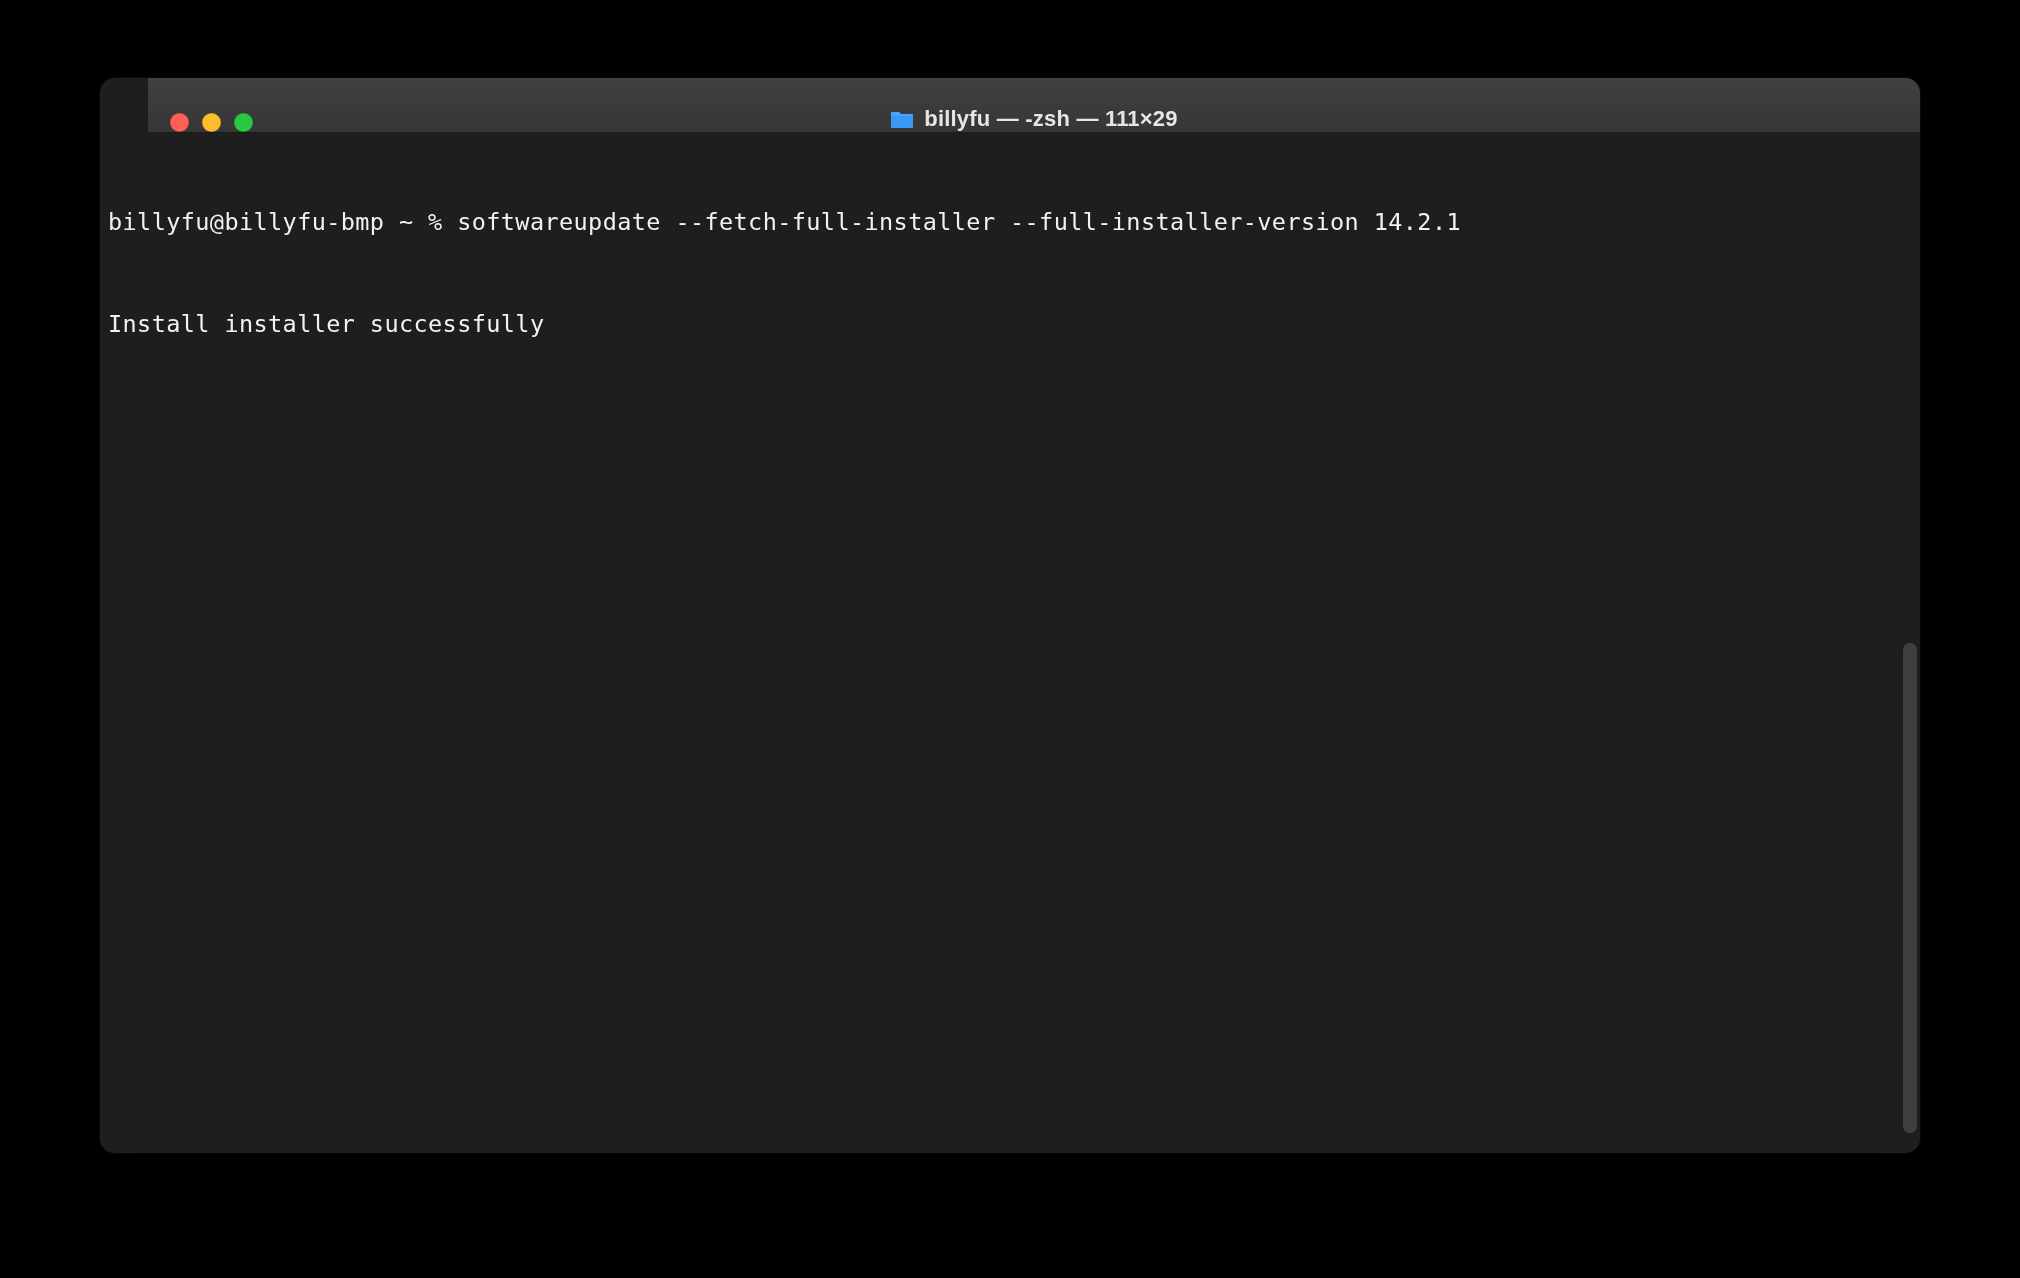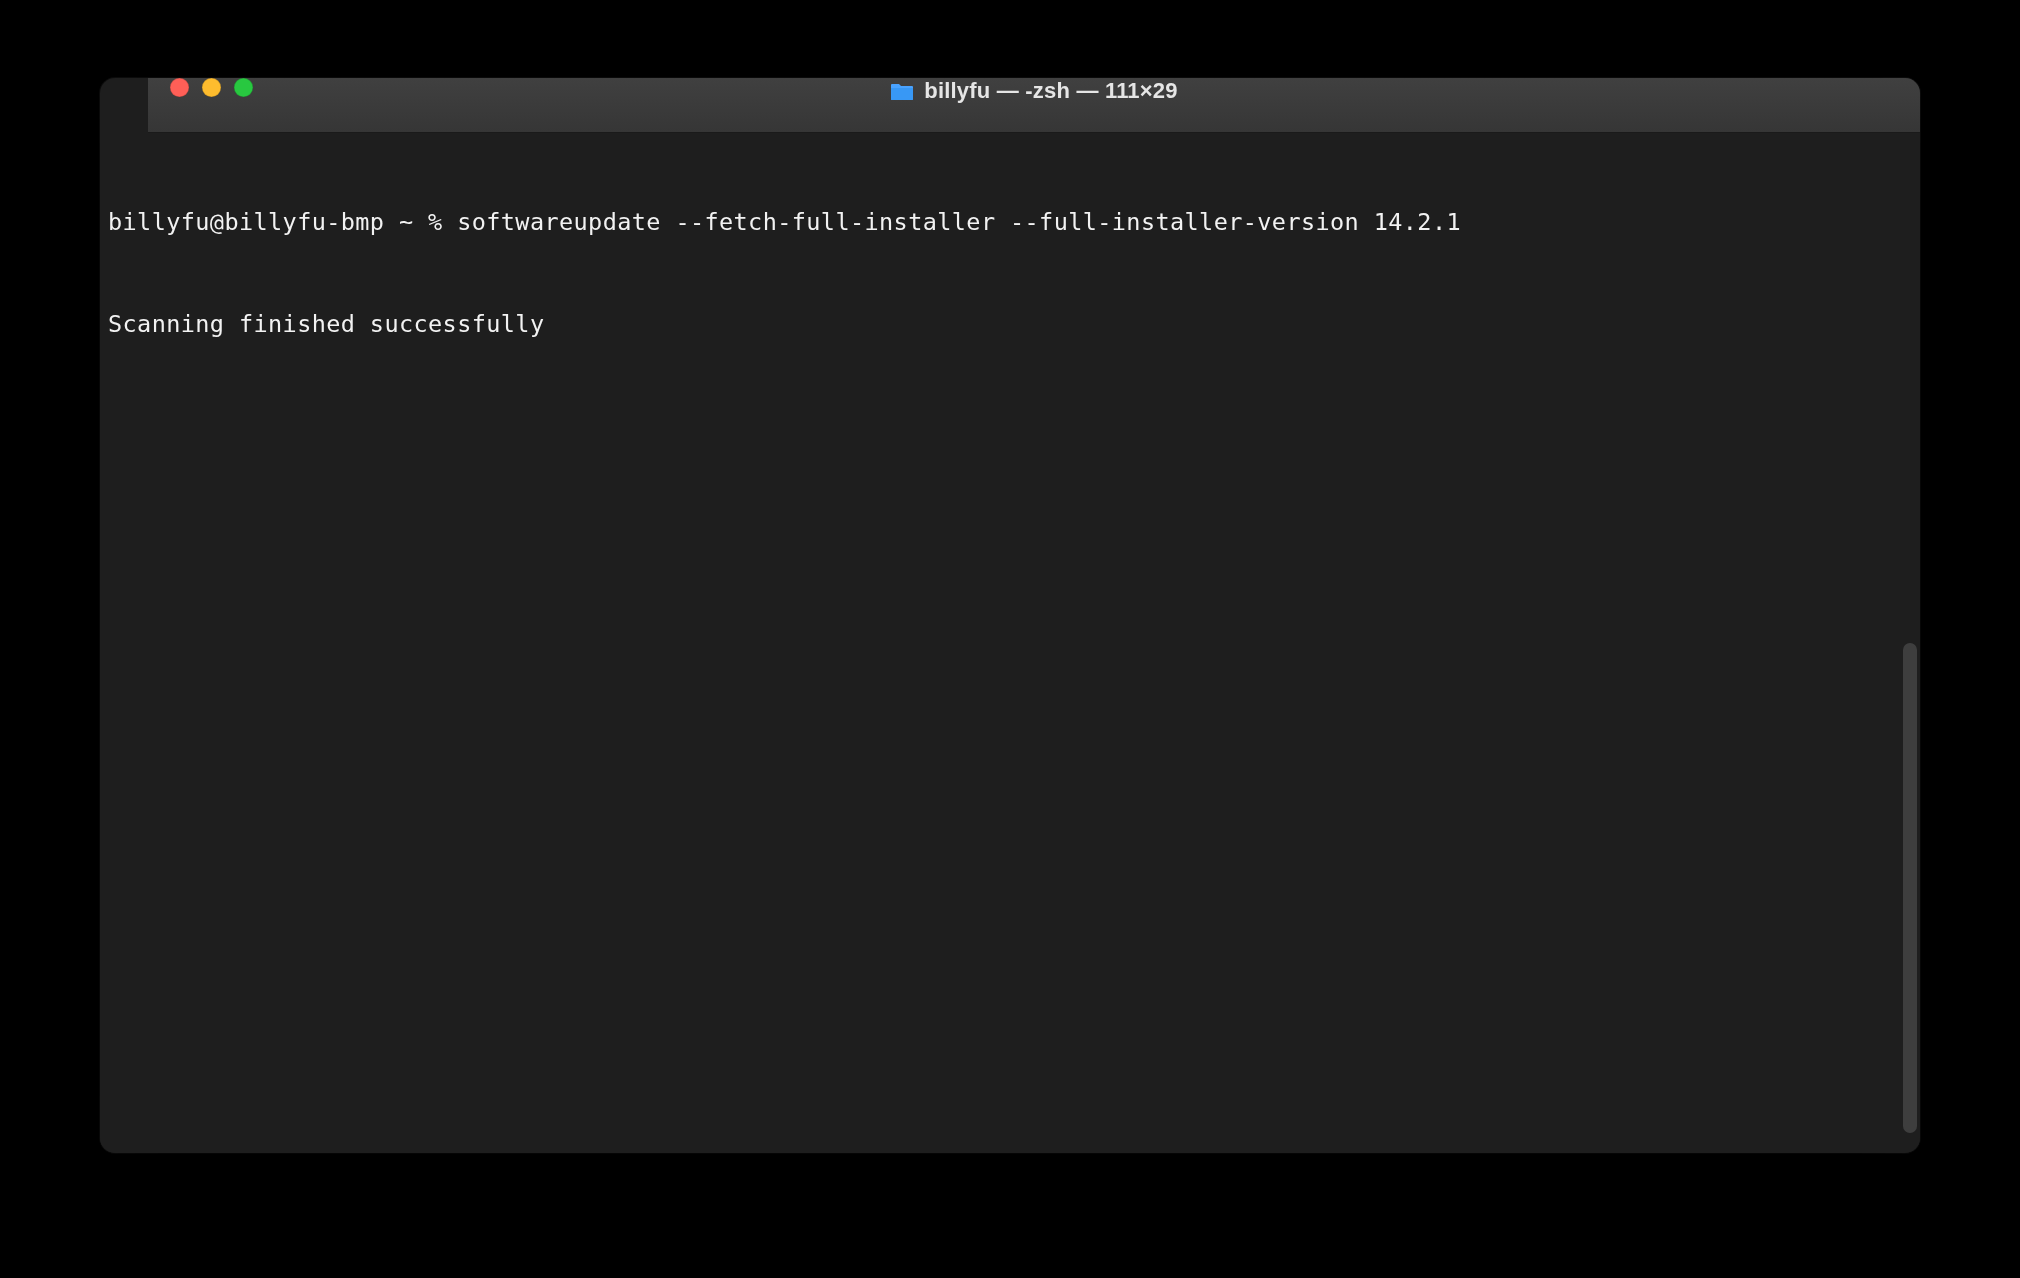--- a/index.html
+++ b/index.html
@@ -26,21 +26,21 @@
       box-shadow: 0 30px 90px rgba(0,0,0,0.8), 0 0 0 1px rgba(255,255,255,0.05);
       display: flex;
       flex-direction: column;
       position: relative;
     }
     .title-bar {
       height: 55px;
       background: #3b3b3b;
       background: linear-gradient(to bottom, #404040, #363636);
       display: flex;
-      align-items: flex-start;
+      align-items: flex-end;
       position: relative;
       border-bottom: 1px solid #1a1a1a;
       flex-shrink: 0;
       margin-left: 48px;
     }
     .traffic-lights {
       display: flex;
       gap: 13px;
       padding-left: 22px;
       align-items: center;
@@ -129,17 +129,17 @@
           <path d="M2 3 h7 l2 2 h11 a1 1 0 0 1 1 1 v12 a1 1 0 0 1 -1 1 h-20 a1 1 0 0 1 -1 -1 v-14 a1 1 0 0 1 1 -1 z" fill="#4aa3ff"></path>
           <path d="M1 7 h22 v11 a1 1 0 0 1 -1 1 h-20 a1 1 0 0 1 -1 -1 z" fill="#3898f5"></path>
         </svg>
       </span>
       <span class="title-text">billyfu — -zsh — 111×29</span>
     </div>
   </div>
 
   <div class="terminal-body">
     <span class="term-line">billyfu@billyfu-bmp ~ % softwareupdate --fetch-full-installer --full-installer-version 14.2.1</span>
-    <span class="term-line">Scanning finished successfully</span>
+    <span class="term-line">Install installer successfully</span>
     <div class="scrollbar"></div>
   </div>
 
 </div>
 
 </body></html>

